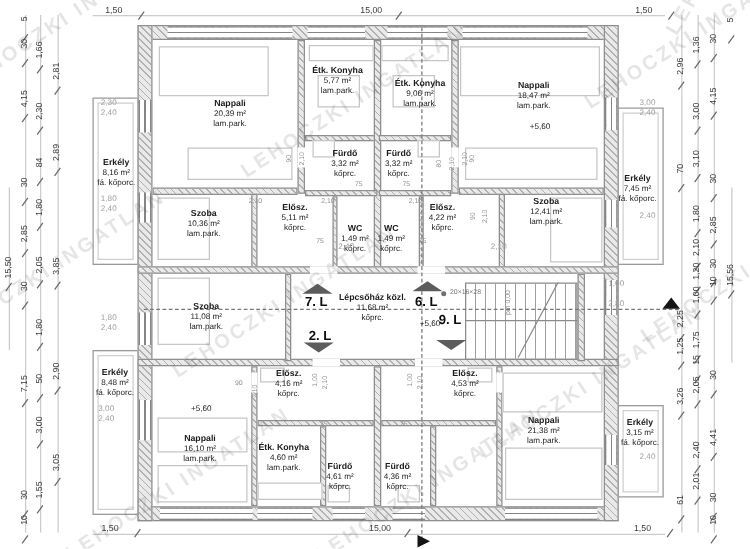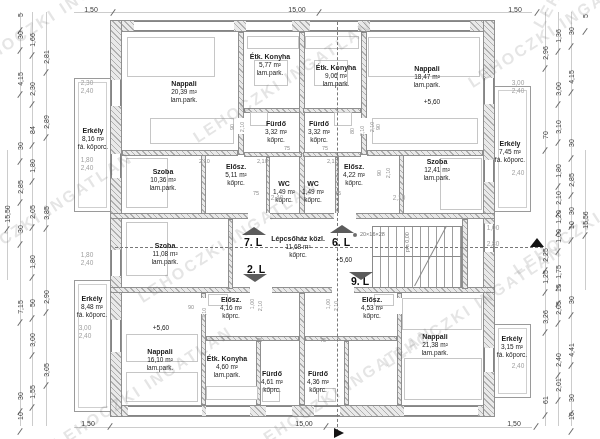--- a/index.html
+++ b/index.html
@@ -286,21 +286,21 @@
       <div class="n">Erkély</div>
       <div class="a">3,15 m²</div>
       <div class="fl">fá. kőporc.</div>
     </div>
     <div class="unit" style="left: 253px; top: 236px;">7. L</div>
     <div class="arr up" style="left: 254px; top: 227px;"></div>
     <div class="unit" style="left: 341px; top: 236px;">6. L</div>
     <div class="arr up" style="left: 342px; top: 225px;"></div>
     <div class="unit" style="left: 256px; top: 263px;">2. L</div>
     <div class="arr down" style="left: 255px; top: 274px;"></div>
-    <div class="unit" style="left: 360px; top: 275px;">9. L</div>
+    <div class="unit" style="left: 360px; top: 250px;">9. L</div>
     <div class="arr down" style="left: 361px; top: 272px;"></div>
     <div class="lvl" style="left: 432px; top: 98px;">+5,60</div>
     <div class="lvl" style="left: 344px; top: 256px;">+5,60</div>
     <div class="lvl" style="left: 161px; top: 324px;">+5,60</div>
     <div class="dim" style="left: 91px; top: 9px;">1,50</div>
     <div class="tick" style="left: 109px; top: 12px;"></div>
     <div class="dim" style="left: 297px; top: 9px;">15,00</div>
     <div class="tick" style="left: 315px; top: 12px;"></div>
     <div class="dim" style="left: 515px; top: 9px;">1,50</div>
     <div class="tick" style="left: 533px; top: 12px;"></div>

